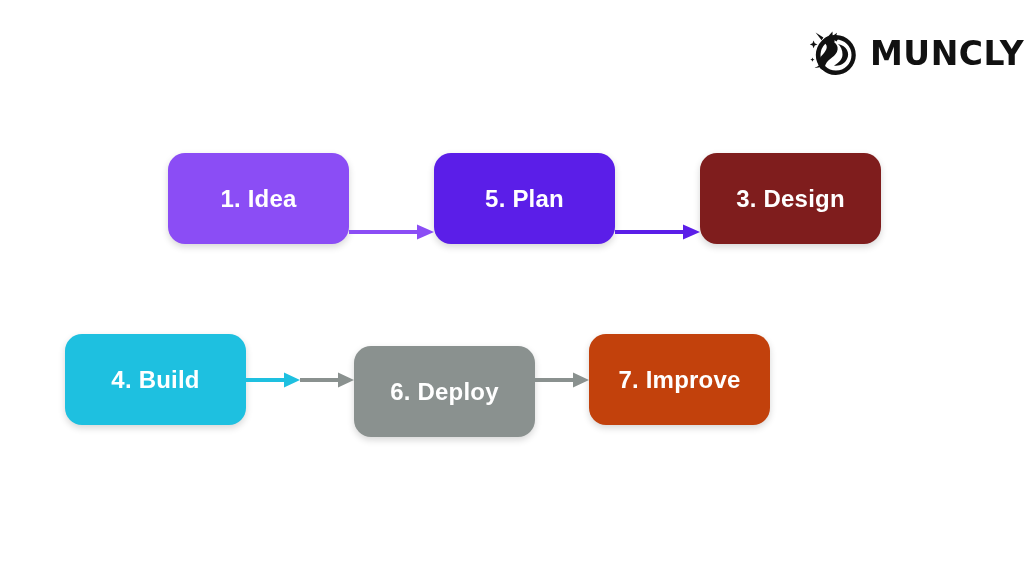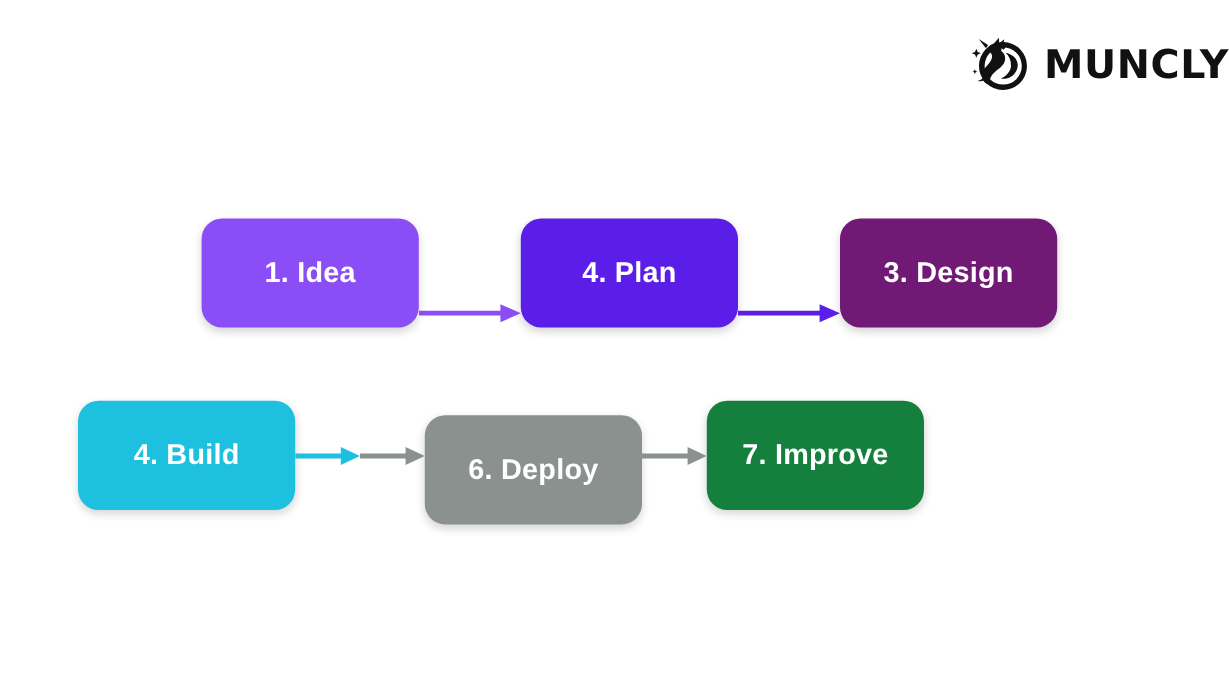--- a/index.html
+++ b/index.html
@@ -91,30 +91,30 @@
       <span class="node-label">1. Idea</span>
     </div>
 
     <div class="arrow" style="width: 85px;">
       <svg viewBox="0 0 85 24" width="85" height="24" preserveAspectRatio="none" aria-hidden="true">
         <path class="arrow-shape" d="M0 10 H68 V4.5 L85 12 L68 19.5 V14 H0 Z" fill="#8B4DF5"></path>
       </svg>
     </div>
 
     <div class="node" style="background: rgb(91, 30, 232); width: 181px;">
-      <span class="node-label">4. Plan</span>
+      <span class="node-label">5. Plan</span>
     </div>
 
     <div class="arrow" style="width: 85px;">
       <svg viewBox="0 0 85 24" width="85" height="24" preserveAspectRatio="none" aria-hidden="true">
         <path class="arrow-shape" d="M0 10 H68 V4.5 L85 12 L68 19.5 V14 H0 Z" fill="#5B1EE8"></path>
       </svg>
     </div>
 
-    <div class="node" style="background: #701a75; width: 181px; margin-top: 29px;">
+    <div class="node" style="background: #7f1d1d; width: 181px;">
       <span class="node-label">3. Design</span>
     </div>
   </div>
 
   <div class="row" id="row-bottom">
 
     <div class="node" style="background: rgb(30, 192, 224); width: 181px;">
       <span class="node-label">4. Build</span>
     </div>
 
@@ -134,18 +134,18 @@
     <div class="node" style="background: rgb(138, 145, 143); width: 181px; margin-top: 24px;">
       <span class="node-label">6. Deploy</span>
     </div>
 
     <div class="arrow" style="width: 54px;">
       <svg viewBox="0 0 54 24" width="54" height="24" preserveAspectRatio="none" aria-hidden="true">
         <path class="arrow-shape" d="M0 10 H38 V4.5 L54 12 L38 19.5 V14 H0 Z" fill="#8A918F"></path>
       </svg>
     </div>
 
-    <div class="node" style="background: #15803d; width: 181px;">
+    <div class="node" style="background: #c2410c; width: 181px;">
       <span class="node-label">7. Improve</span>
     </div>
   </div>
 
 </div>
 
 </body></html>

